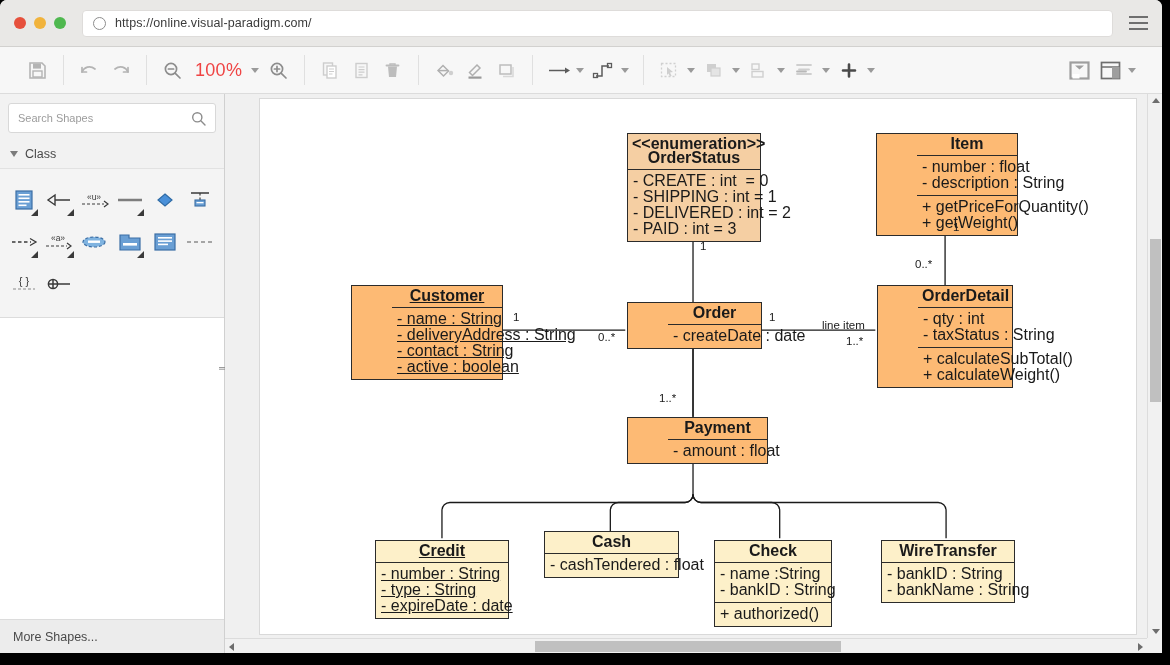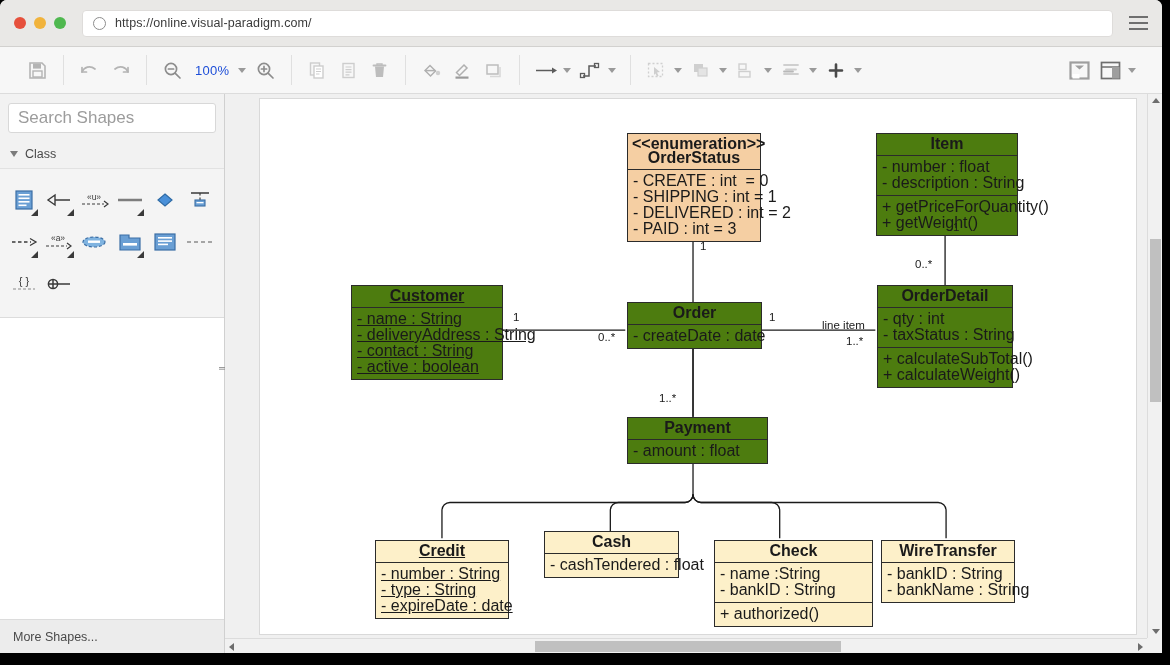--- a/index.html
+++ b/index.html
@@ -57,41 +57,41 @@
     align-items: center; justify-content: center;
     cursor: pointer; color: #a8a8a8;
   }
   .tb-btn svg { display: block; }
   .caret {
     width: 0; height: 0; margin-left: 2px; margin-right: 4px;
     border-left: 4.5px solid transparent;
     border-right: 4.5px solid transparent;
     border-top: 5px solid #9a9a9a; cursor: pointer;
   }
-  .zoom-label { font-size: 13px; color: #1d4ed8; padding: 0 7px; letter-spacing: .3px; }
+  .zoom-label { font-size: 18px; color: #ef4444; padding: 0 7px; letter-spacing: .3px; }
   .tb-spacer { flex: 1; }
 
   
   .body-row { display: flex; height: 559px; }
 
   
   .sidebar {
     width: 225px; background: #f2f2f2;
     border-right: 1px solid #d0d0d0;
     display: flex; flex-direction: column;
     position: relative;
   }
   .search-wrap { padding: 9px 8px 8px 8px; }
   .search-box {
     height: 30px; background: #fff; border: 1px solid #d8d8d8;
     border-radius: 3px; display: flex; align-items: center;
     padding: 0 9px;
   }
   .search-box input {
-    flex: 1; border: 0; outline: 0; font-size: 17px;
+    flex: 1; border: 0; outline: 0; font-size: 11px;
     color: #3a3a3a; font-family: "Liberation Sans", sans-serif;
     background: transparent;
   }
   .search-box input::placeholder { color: #9c9c9c; }
   .sec-head {
     display: flex; align-items: center; gap: 7px;
     padding: 6px 10px 7px 10px; font-size: 12.5px; color: #4a4a4a;
     border-bottom: 1px solid #e2e2e2; cursor: pointer; text-align: center;
   }
   .tri-down {
@@ -145,21 +145,21 @@
     font-size: 16px; color: #1a1a1a; background: #fff;
   }
   .uml .title {
     text-align: center; padding: 3px 4px 4px 4px;
     font-weight: bold; line-height: 14px;
   }
   .uml .compart {
     border-top: 1.4px solid #2b2b2b; padding: 3px 5px 4px 5px;
   }
   .uml .compart div { line-height: 16px; white-space: pre; }
-  .fill-purple { background: #4d7c0f; }
+  .fill-purple { background: #fdba74; padding-left: 40px; }
   .fill-orange { background: #f5cfa3; }
   .fill-cream  { background: #fdf0c9; }
 
   .edge-label {
     position: absolute; font-size: 11.5px; color: #1a1a1a;
     white-space: nowrap;
   }
 
   
   .vscroll {
@@ -617,21 +617,21 @@
           </div>
         </div>
 
         <div class="uml fill-cream" style="left:284px; top:432px; width:135px;">
           <div class="title">Cash</div>
           <div class="compart">
             <div>- cashTendered : float</div>
           </div>
         </div>
 
-        <div class="uml fill-cream" style="left:454px; top:441px; width:159px;">
+        <div class="uml fill-cream" style="left:454px; top:441px; width:118px;">
           <div class="title">Check</div>
           <div class="compart">
             <div>- name :String</div>
             <div>- bankID : String</div>
           </div>
           <div class="compart">
             <div>+ authorized()</div>
           </div>
         </div>
 

